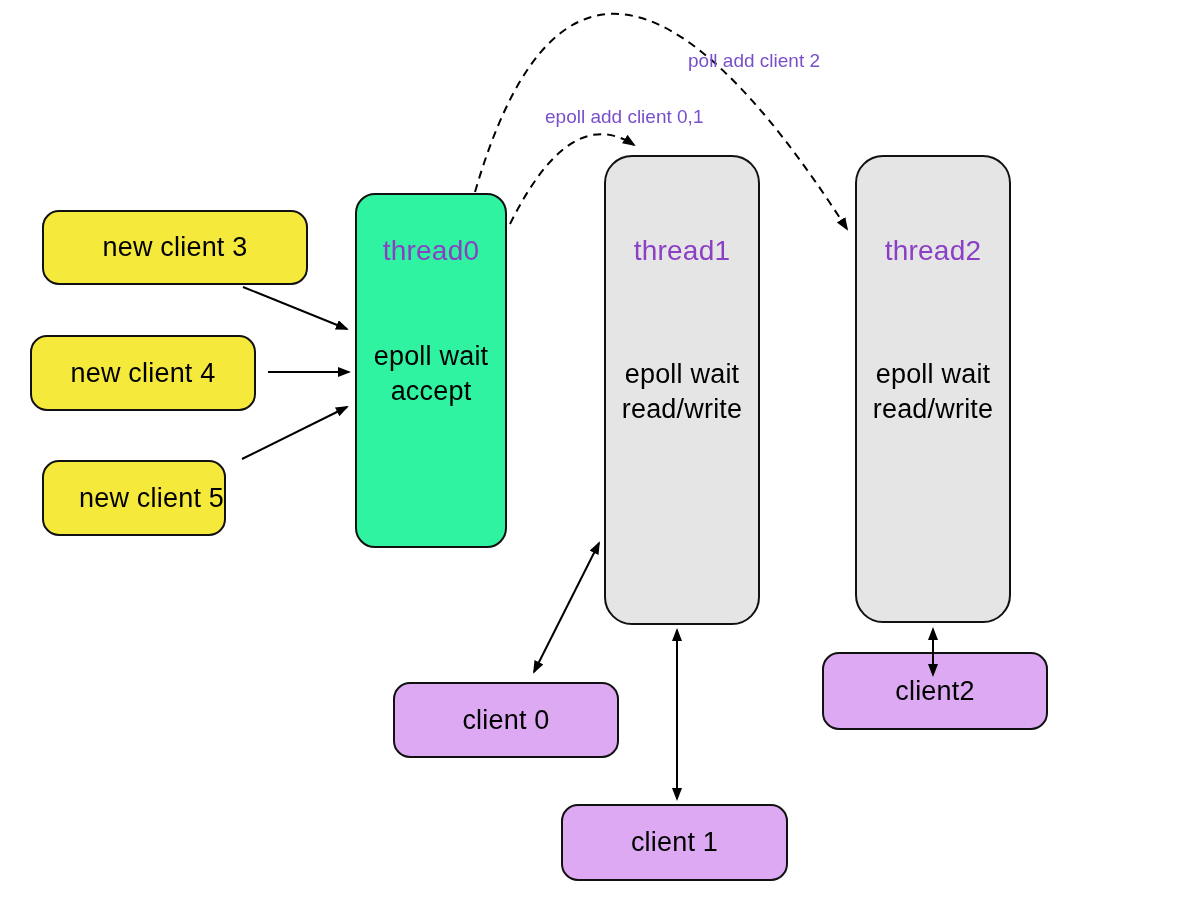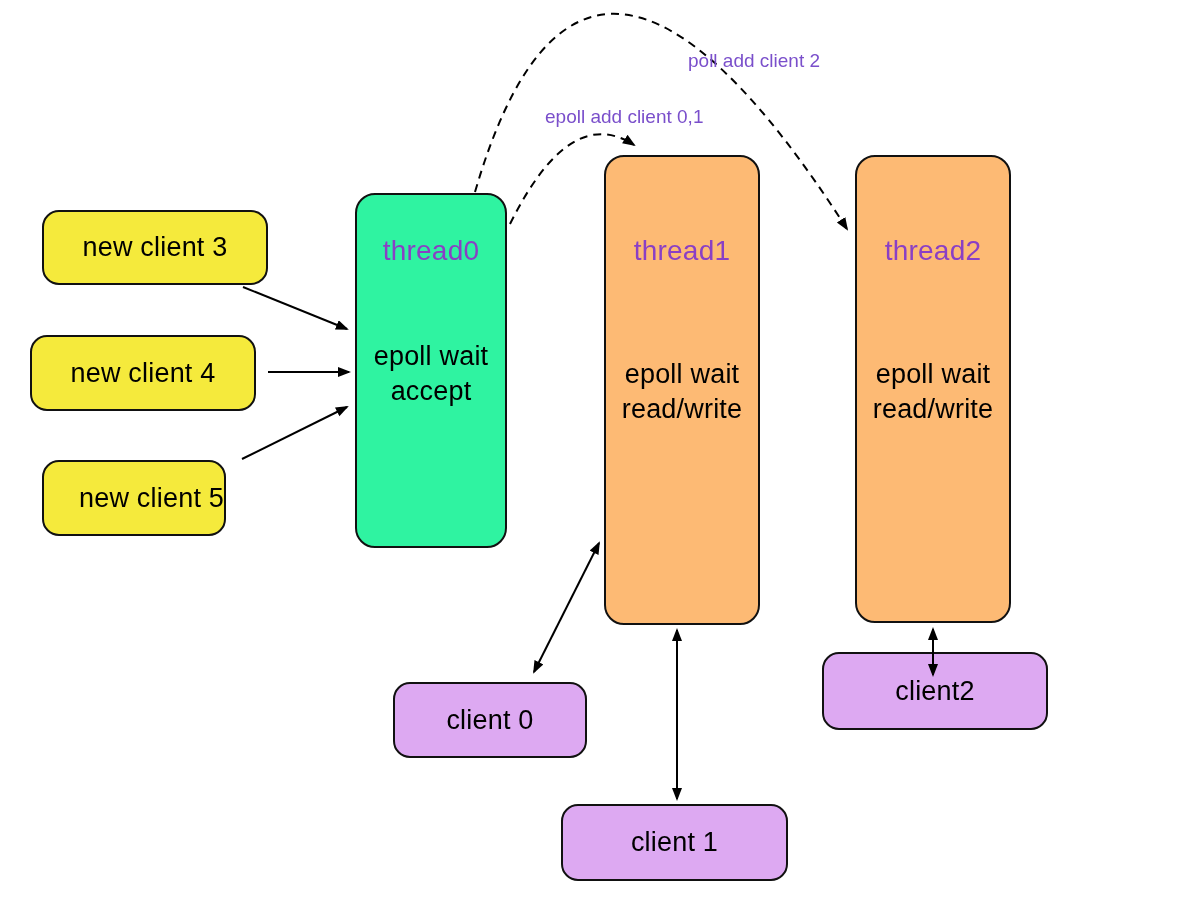--- a/index.html
+++ b/index.html
@@ -28,21 +28,21 @@
     letter-spacing: 0.2px;
   }
   .rounded-sm { border-radius: 17px; }
   .rounded-lg { border-radius: 20px; }
   .source-node { background: #f5ea3c; }
   .client-node { background: #dda9f2; }
   .thread-node {
     display: block;
   }
   .thread0-fill { background: #2ff3a1; }
-  .worker-fill  { background: #fdba74; }
+  .worker-fill  { background: #e5e5e5; border-radius: 28px; }
   .thread-name {
     position: absolute;
     left: 0;
     width: 100%;
     text-align: center;
     color: #8a3fc5;
     font-size: 28px;
   }
   .thread-body {
     position: absolute;
@@ -65,21 +65,21 @@
     left: 0;
     top: 0;
     pointer-events: none;
   }
 </style>
 </head>
 <body>
 
 <div id="stage">
 
-  <div class="node source-node rounded-sm" style="left:42px; top:210px; width:226px; height:75px;">
+  <div class="node source-node rounded-sm" style="left:42px; top:210px; width:266px; height:75px;">
     <span>new client 3</span>
   </div>
   <div class="node source-node rounded-sm" style="left:30px; top:335px; width:226px; height:76px;">
     <span>new client 4</span>
   </div>
   <div class="node source-node rounded-sm" style="left:42px; top:460px; width:184px; height:76px;justify-content:flex-end;">
     <span>new client 5</span>
   </div>
 
   <div class="node thread-node thread0-fill rounded-lg" style="left:355px; top:193px; width:152px; height:355px;">
@@ -99,21 +99,21 @@
   </div>
 
   <div class="node thread-node worker-fill rounded-lg" style="left:855px; top:155px; width:156px; height:468px;">
     <div class="thread-name" style="top:78px;">thread2</div>
     <div class="thread-body" style="top:200px;">
       <span>epoll wait</span>
       <span>read/write</span>
     </div>
   </div>
 
-  <div class="node client-node rounded-sm" style="left:393px; top:682px; width:194px; height:76px;">
+  <div class="node client-node rounded-sm" style="left:393px; top:682px; width:226px; height:76px;">
     <span>client 0</span>
   </div>
   <div class="node client-node rounded-sm" style="left:561px; top:804px; width:227px; height:77px;">
     <span>client 1</span>
   </div>
   <div class="node client-node rounded-sm" style="left:822px; top:652px; width:226px; height:78px;">
     <span>client2</span>
   </div>
 
   <svg id="arrow-layer" width="1200" height="897" viewBox="0 0 1200 897">

